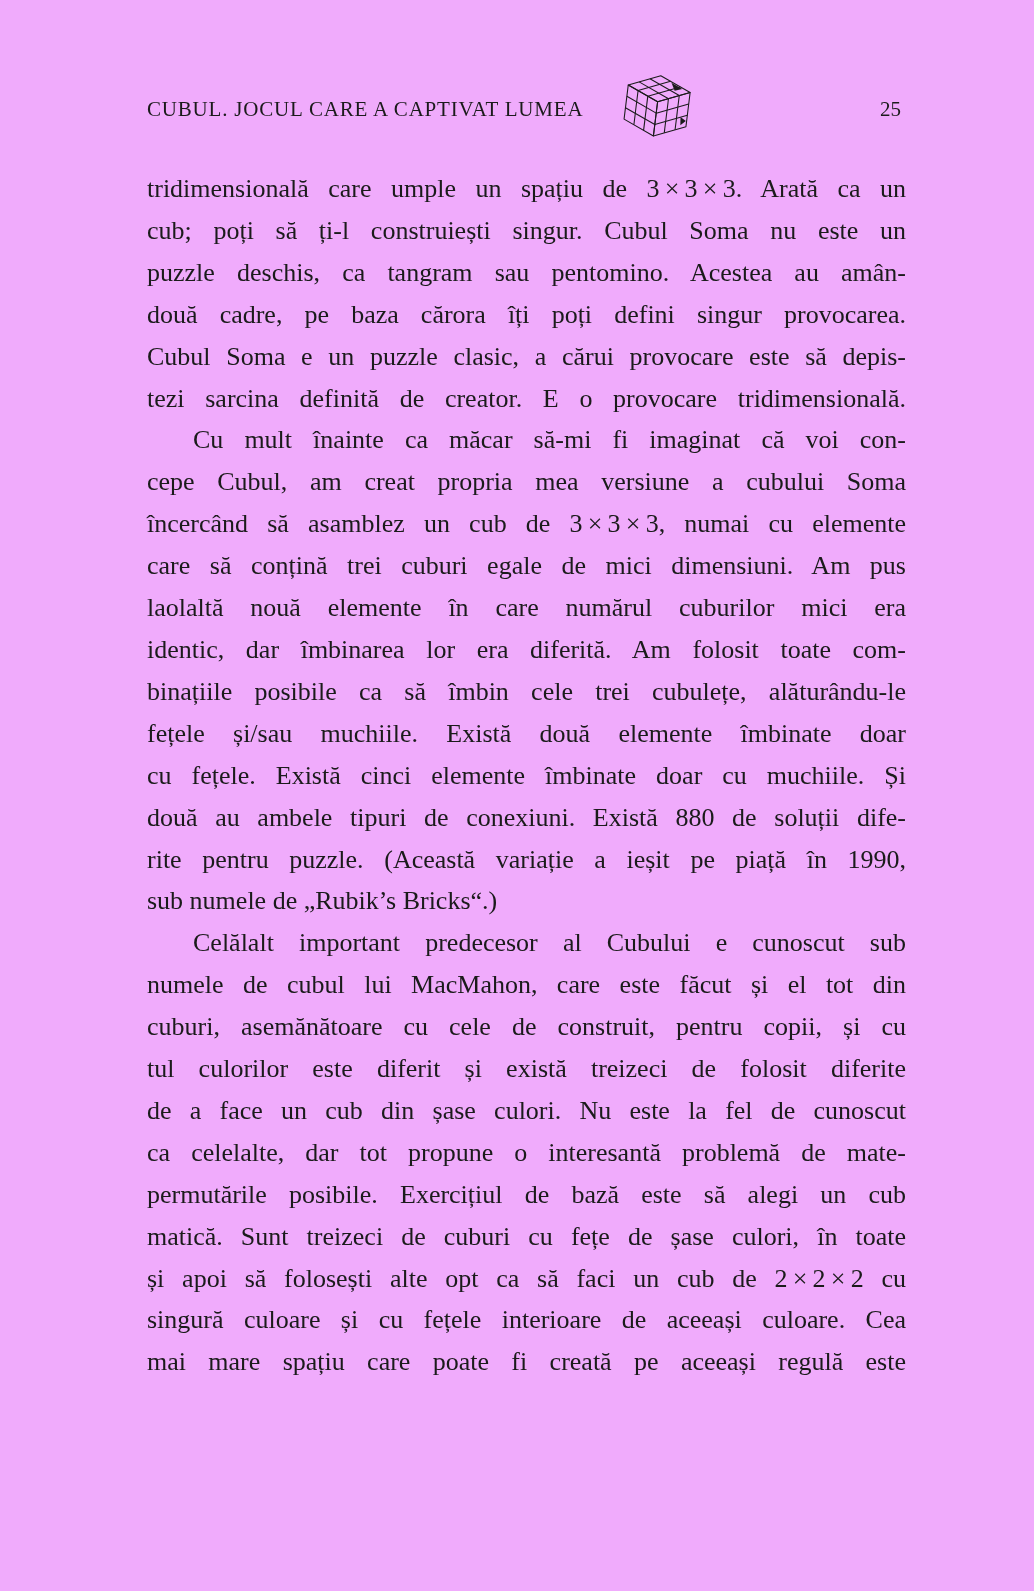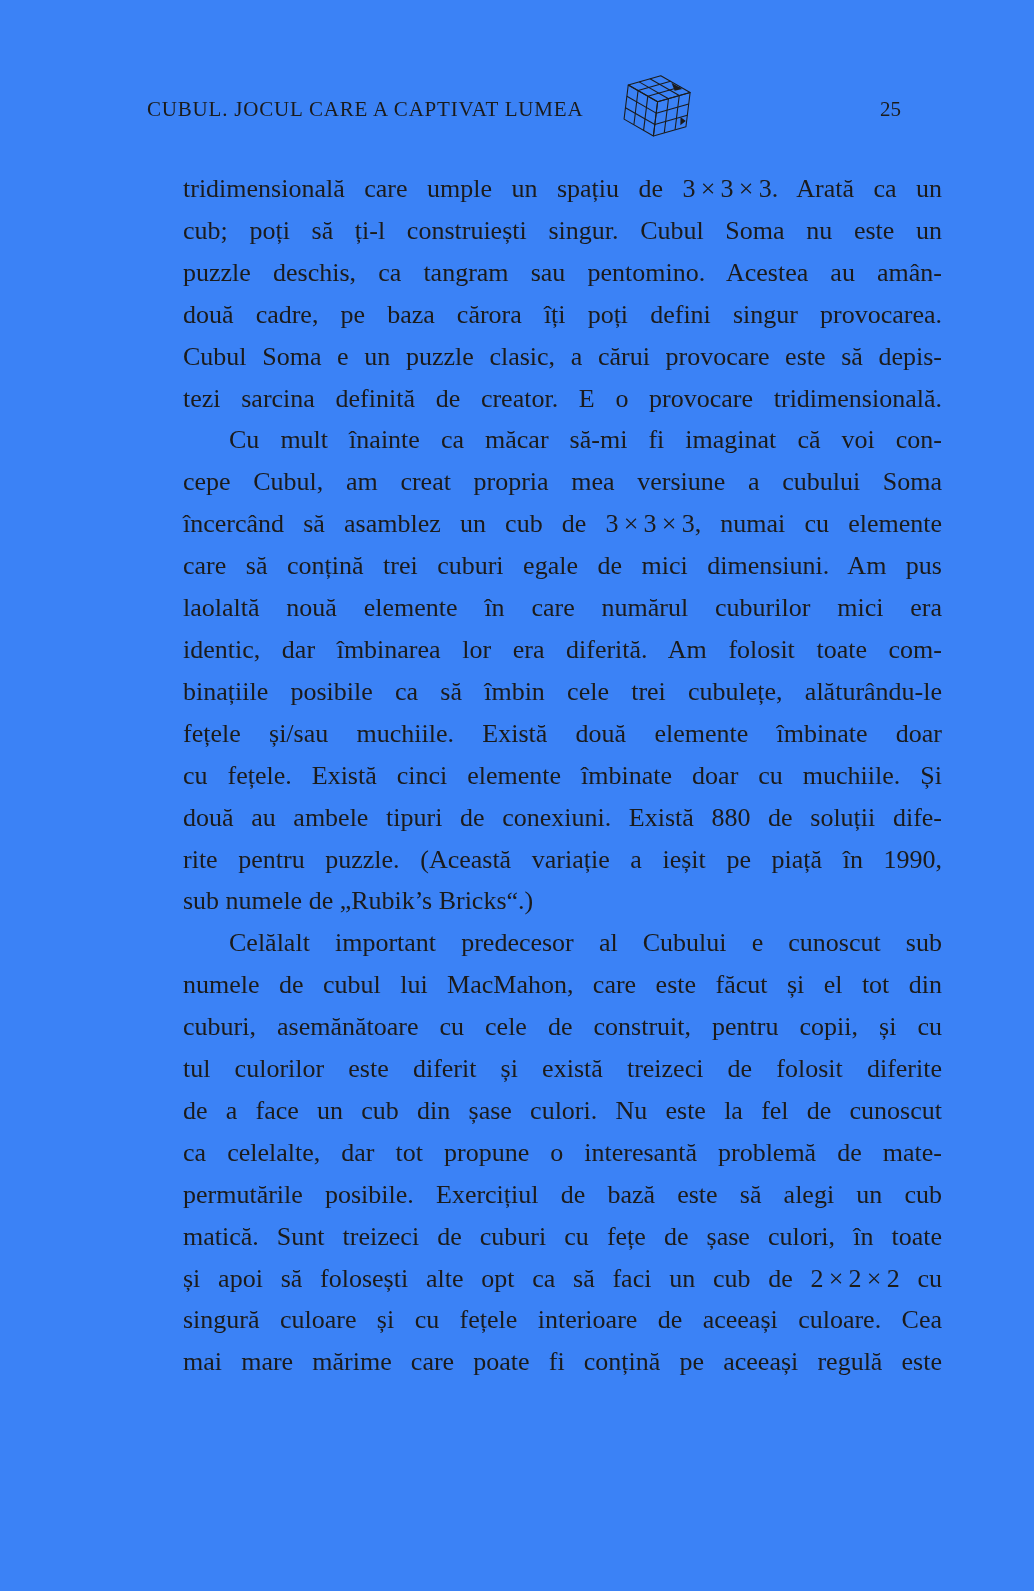--- a/index.html
+++ b/index.html
@@ -4,21 +4,21 @@
 <style>
   html, body {
     margin: 0;
     padding: 0;
     background: #ffffff;
   }
   .page {
     position: relative;
     width: 1034px;
     height: 1591px;
-    background: #3b82f6;
+    background: #f0abfc;
     font-family: "Liberation Serif", serif;
     color: #1b1b1b;
     overflow: hidden;
   }
   .running-head {
     position: absolute;
     left: 147px;
     top: 97px;
     font-size: 21px;
     letter-spacing: 0.8px;
@@ -38,21 +38,20 @@
     top: 97px;
     font-size: 21px;
     color: #1b1b1b;
     text-align: center;
   }
   .body-text {
     position: absolute;
     left: 147px;
     top: 168px;
     width: 759px;
-    margin-left: 36px;
   }
   .line {
     font-size: 26px;
     line-height: 41.9px;
     text-align: justify;
     text-align-last: justify;
     white-space: normal;
     color: #1b1b1b;
   }
   .line.indent {
@@ -121,16 +120,16 @@
       <div class="line indent">Celălalt important predecesor al Cubului e cunoscut sub</div>
       <div class="line">numele de cubul lui MacMahon, care este făcut și el tot din</div>
       <div class="line">cuburi, asemănătoare cu cele de construit, pentru copii, și cu</div>
       <div class="line">tul culorilor este diferit și există treizeci de folosit diferite</div>
       <div class="line">de a face un cub din șase culori. Nu este la fel de cunoscut</div>
       <div class="line">ca celelalte, dar tot propune o interesantă problemă de mate-</div>
       <div class="line">permutările posibile. Exercițiul de bază este să alegi un cub</div>
       <div class="line">matică. Sunt treizeci de cuburi cu fețe de șase culori, în toate</div>
       <div class="line">și apoi să folosești alte opt ca să faci un cub de 2 × 2 × 2 cu</div>
       <div class="line">singură culoare și cu fețele interioare de aceeași culoare. Cea</div>
-      <div class="line">mai mare mărime care poate fi conțină pe aceeași regulă este</div>
+      <div class="line">mai mare spațiu care poate fi creată pe aceeași regulă este</div>
     </div>
 
 </div>
 
 </body></html>

